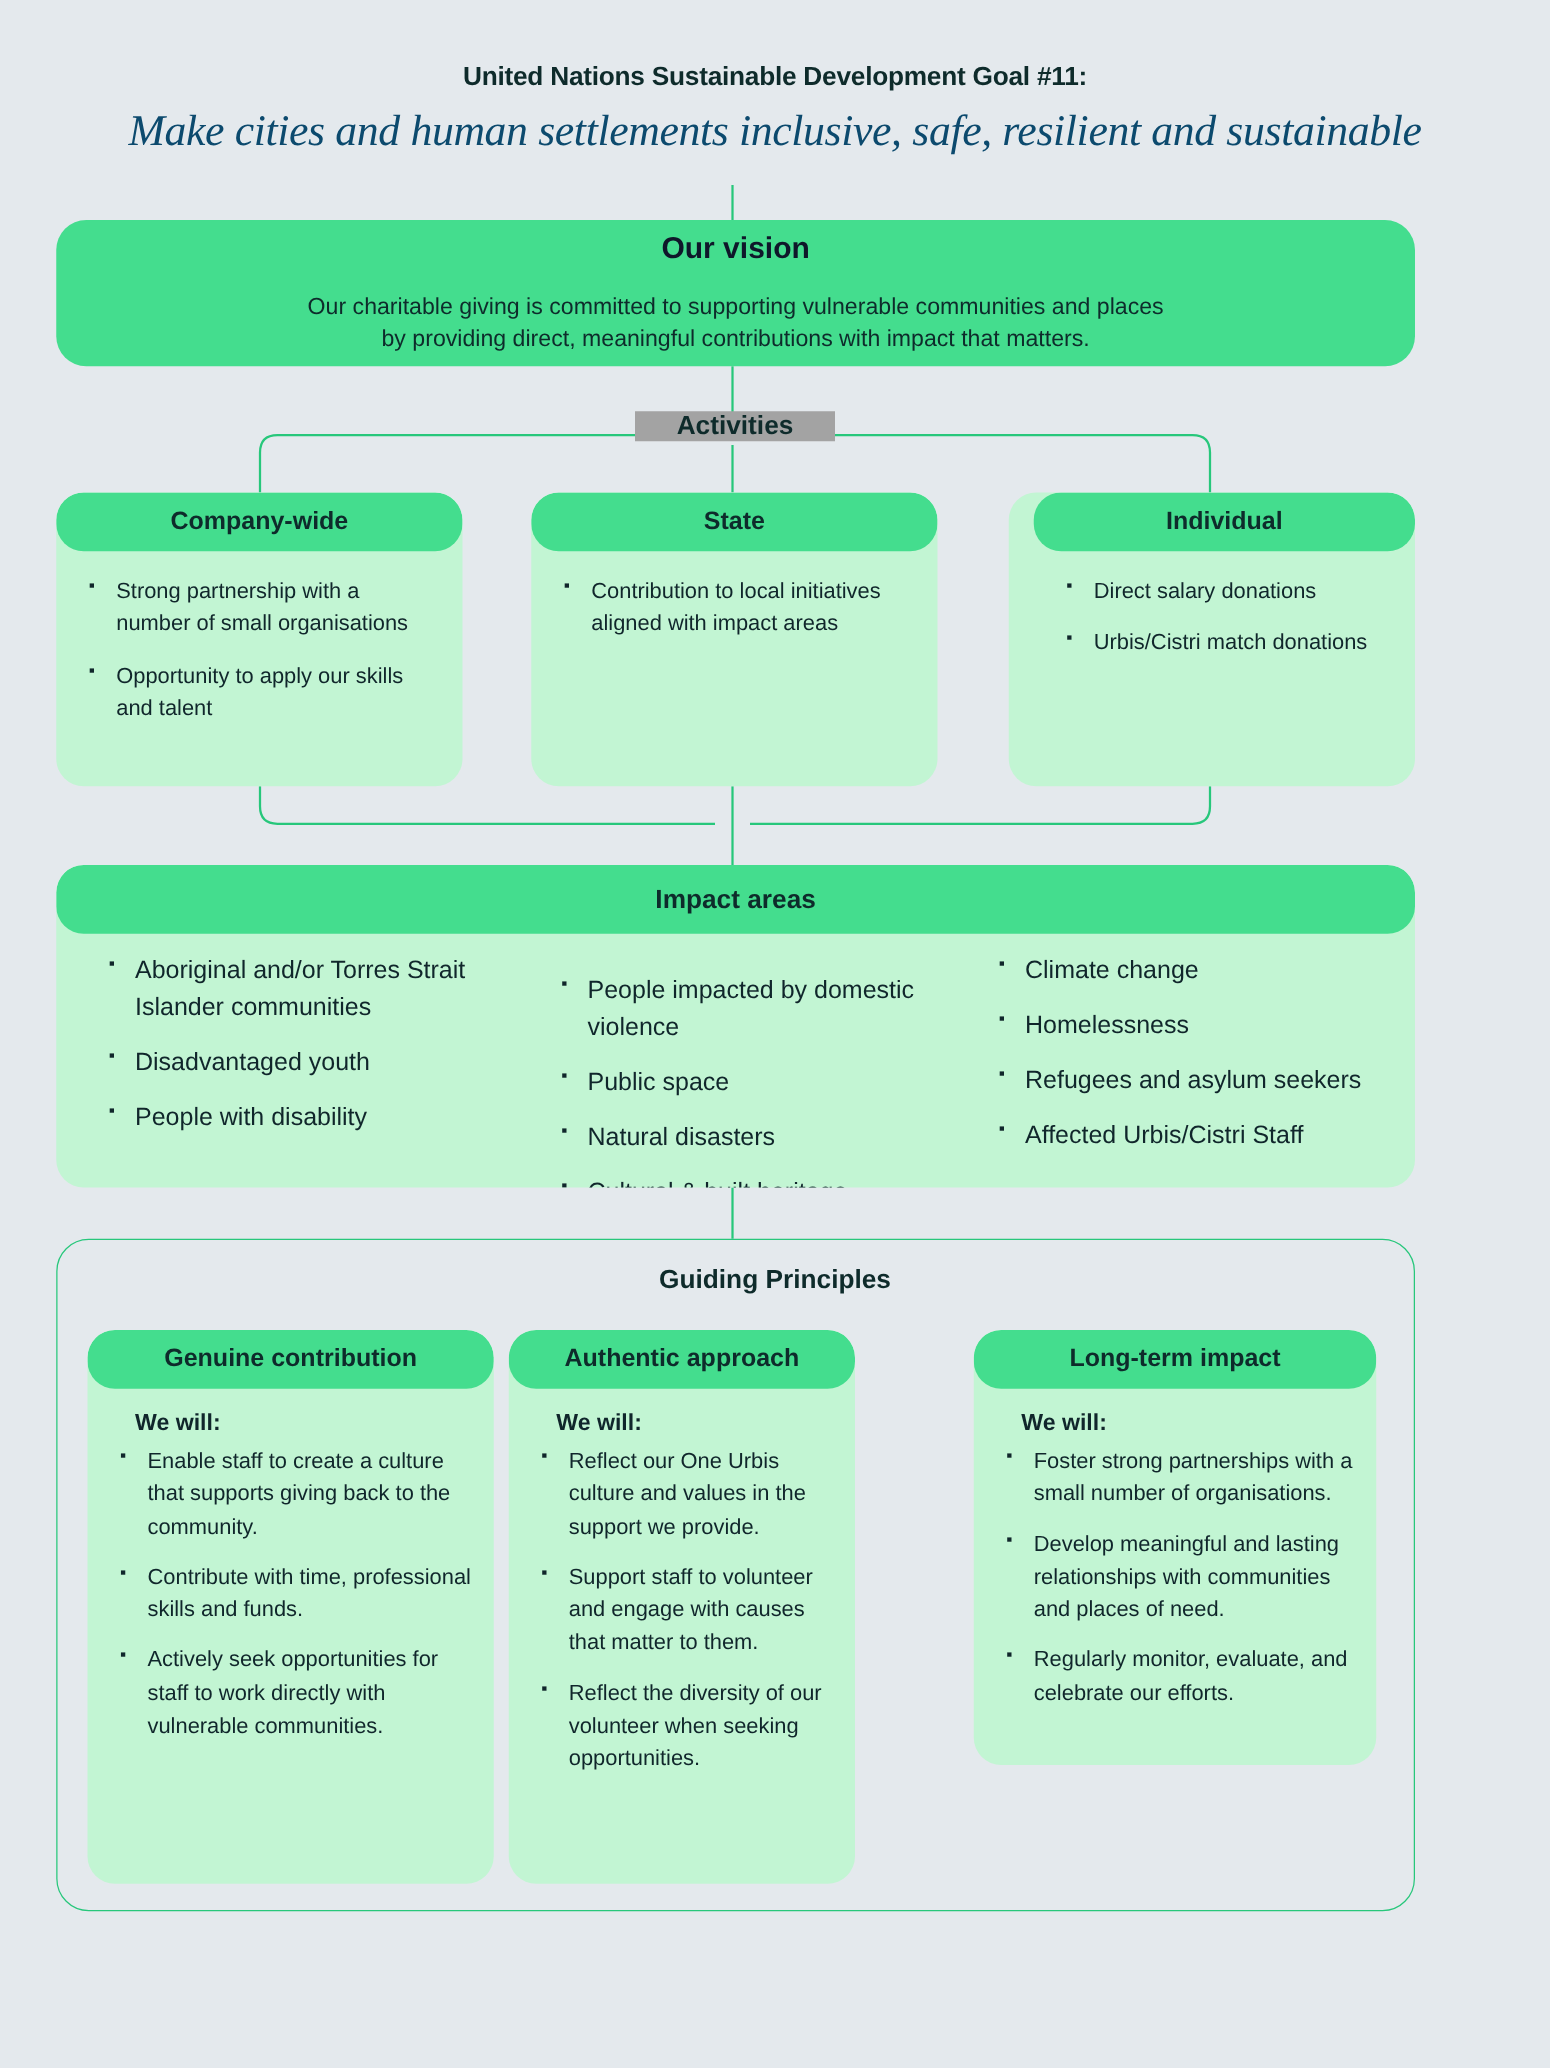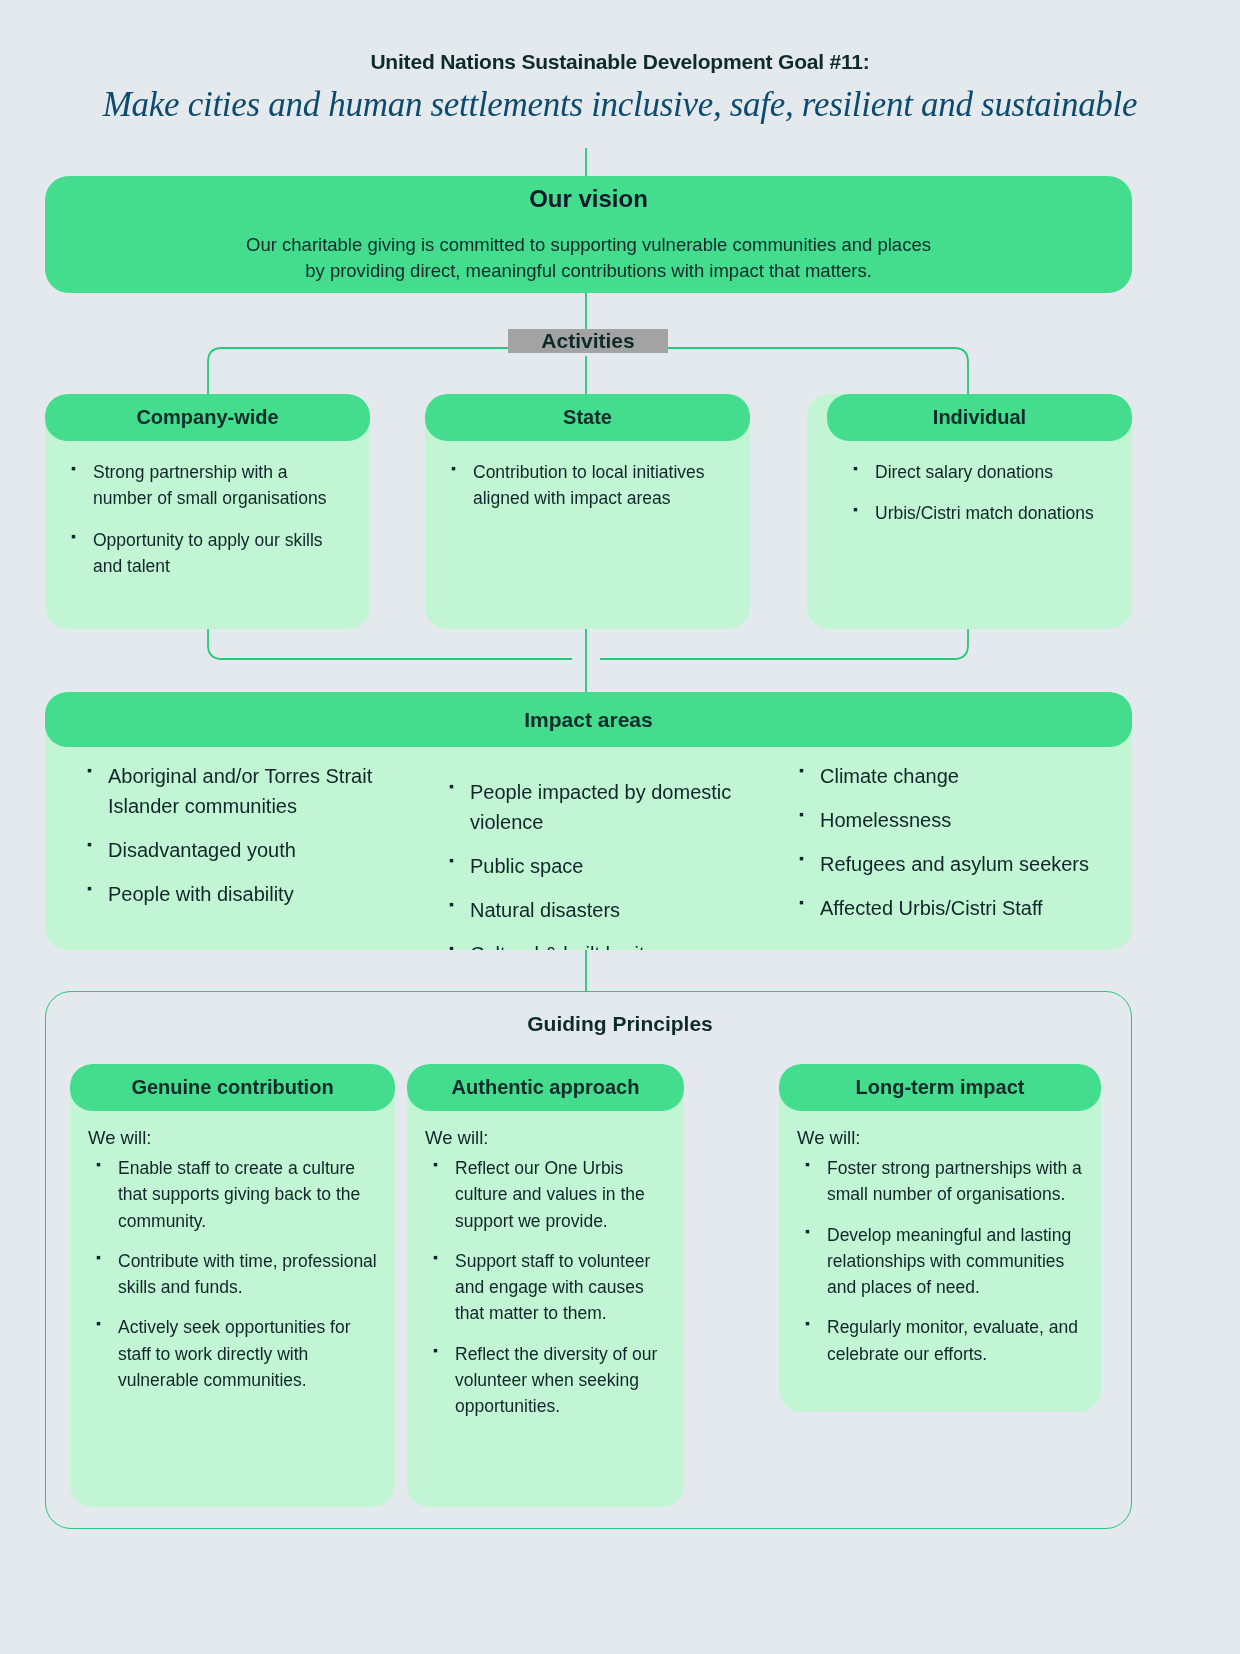--- a/index.html
+++ b/index.html
@@ -215,23 +215,23 @@
   .gp.g2 { left: 407px; width: 277px; height: 443px;}
   .gp.g3 { left: 779px; width: 322px; height: 348px;}
 
   .gp .card-head {
     height: 47px;
     line-height: 47px;
     font-size: 20px;
   }
   .gp .we-will {
     font-size: 18.5px;
-    font-weight: normal;
-    color: #10262B;
-    padding: 16px 0 6px 18px;
+    font-weight: bold;
+    color: #10262B;
+    padding: 16px 0 6px 38px;
   }
   .gp ul {
     list-style: none;
     padding: 0 16px 0 22px;
   }
   .gp li {
     position: relative;
     padding-left: 26px;
     font-size: 17.5px;
     line-height: 1.5;

